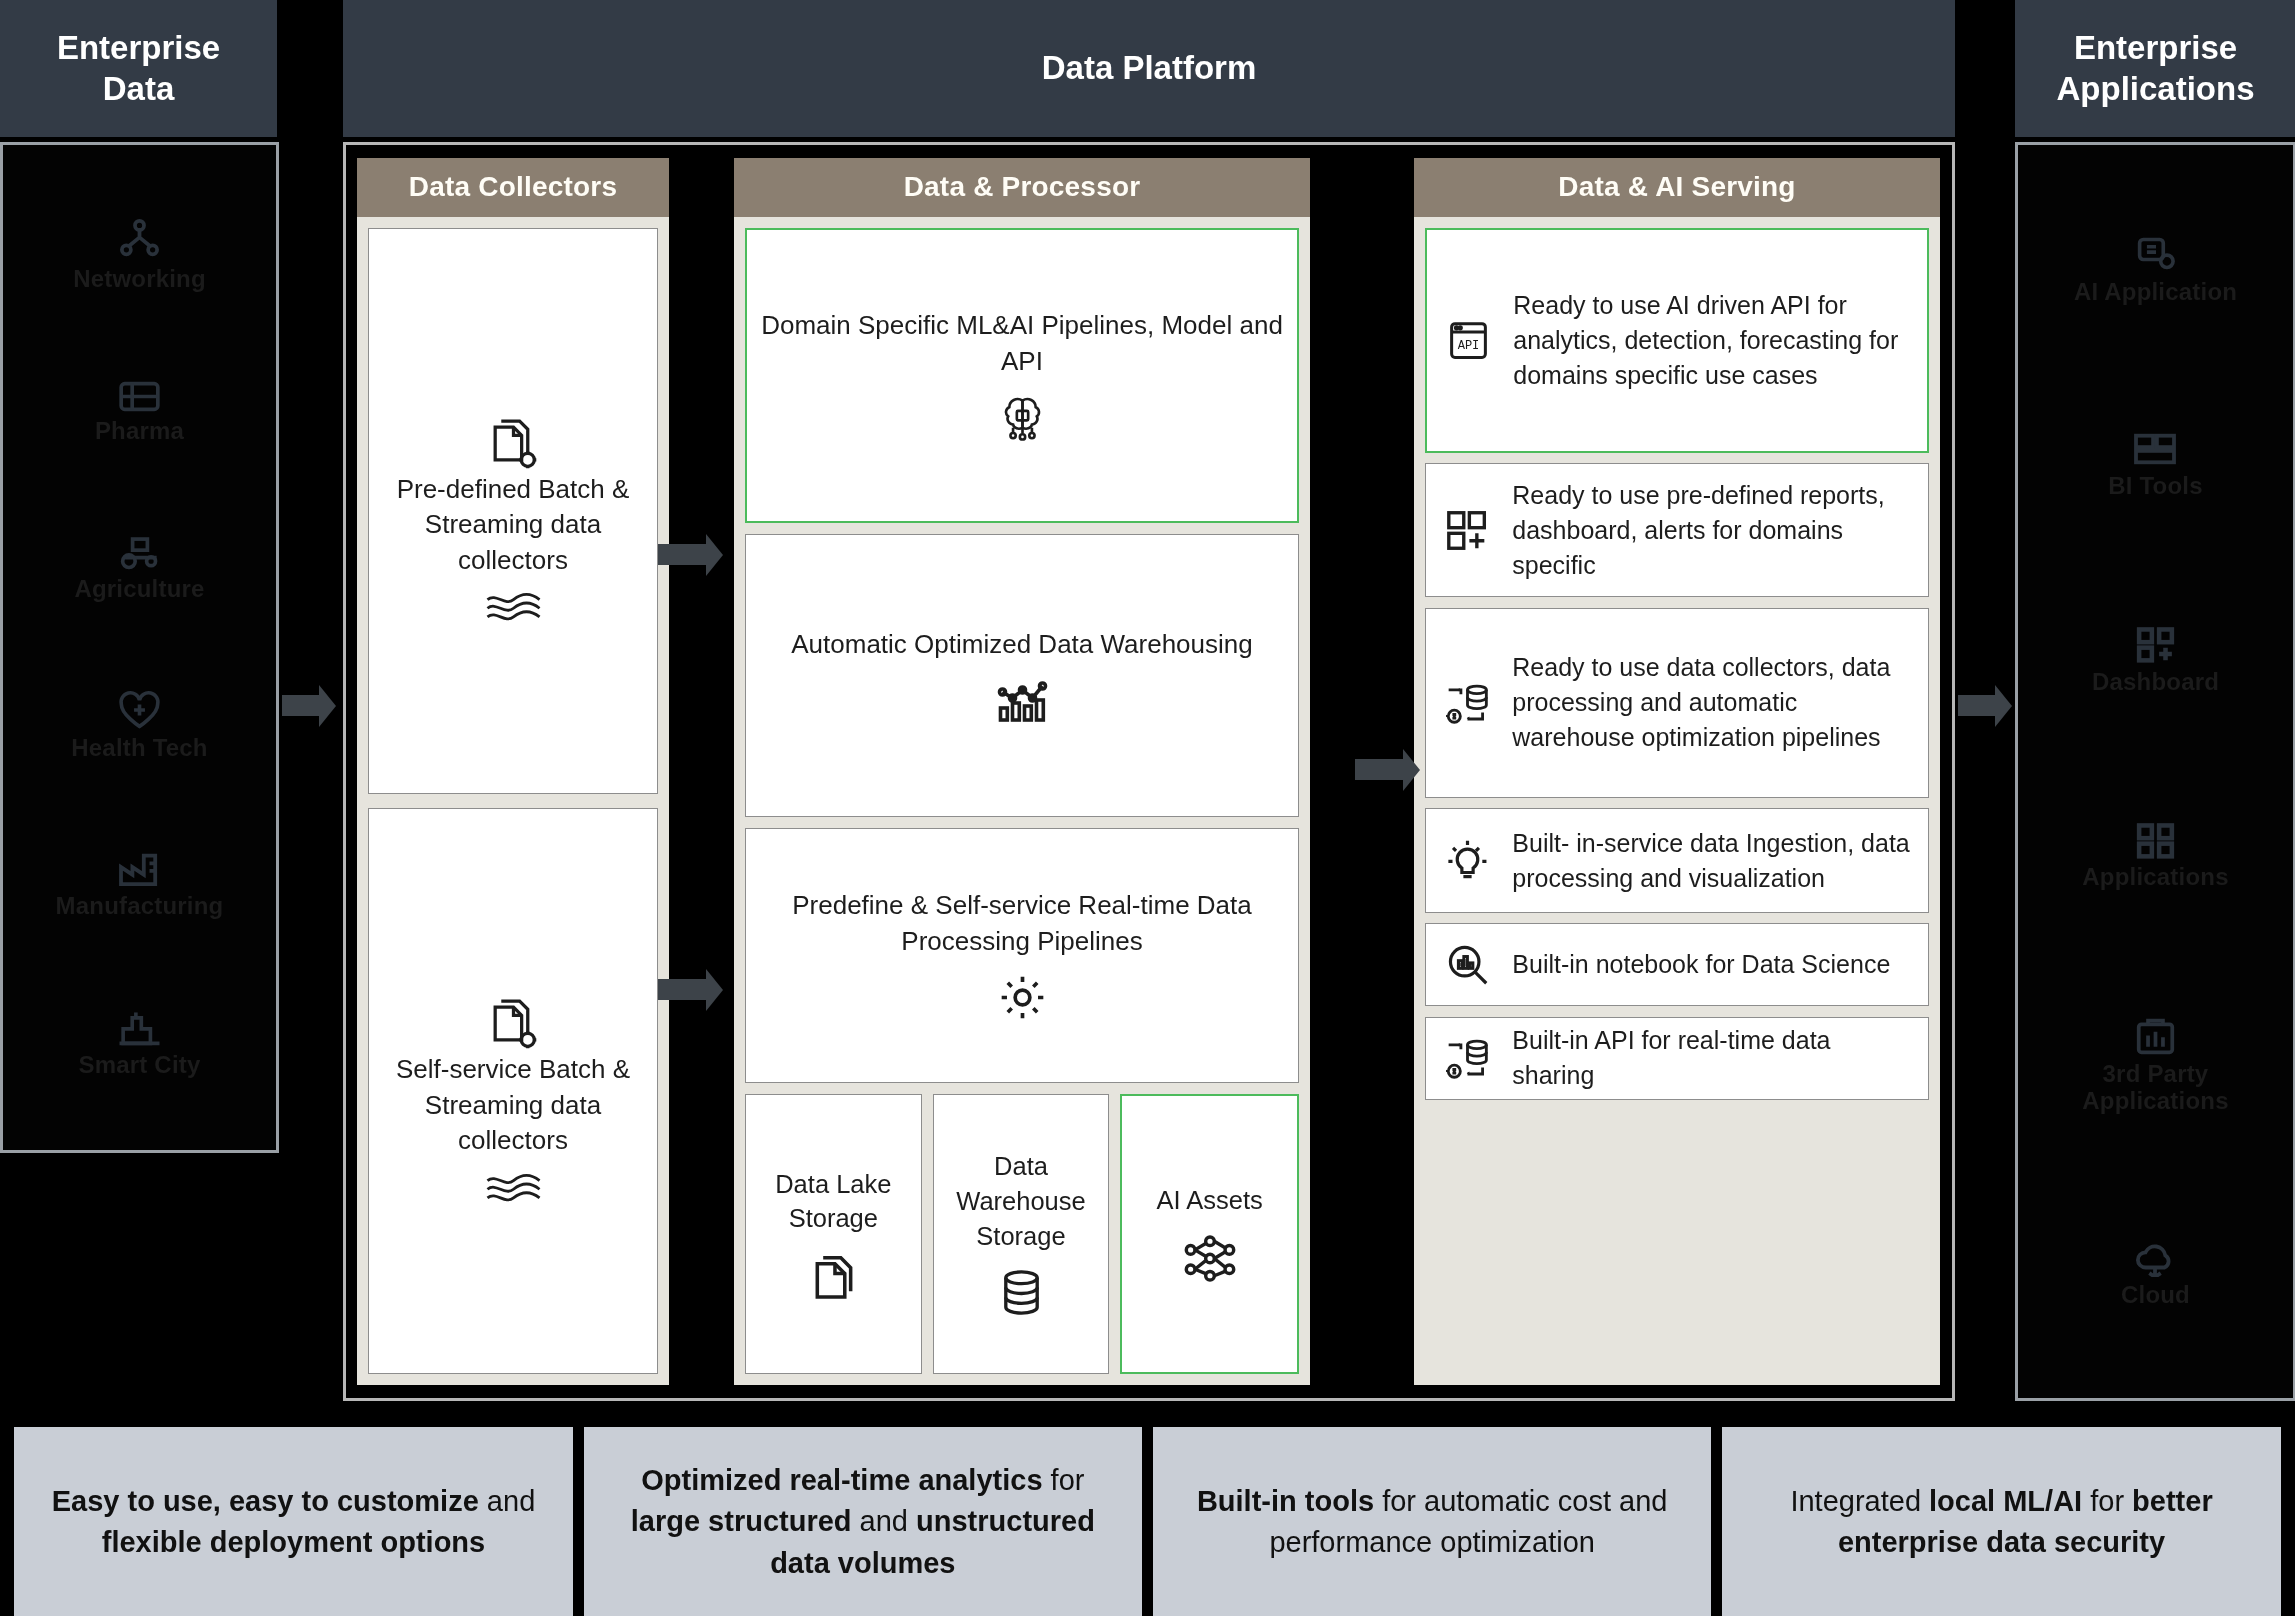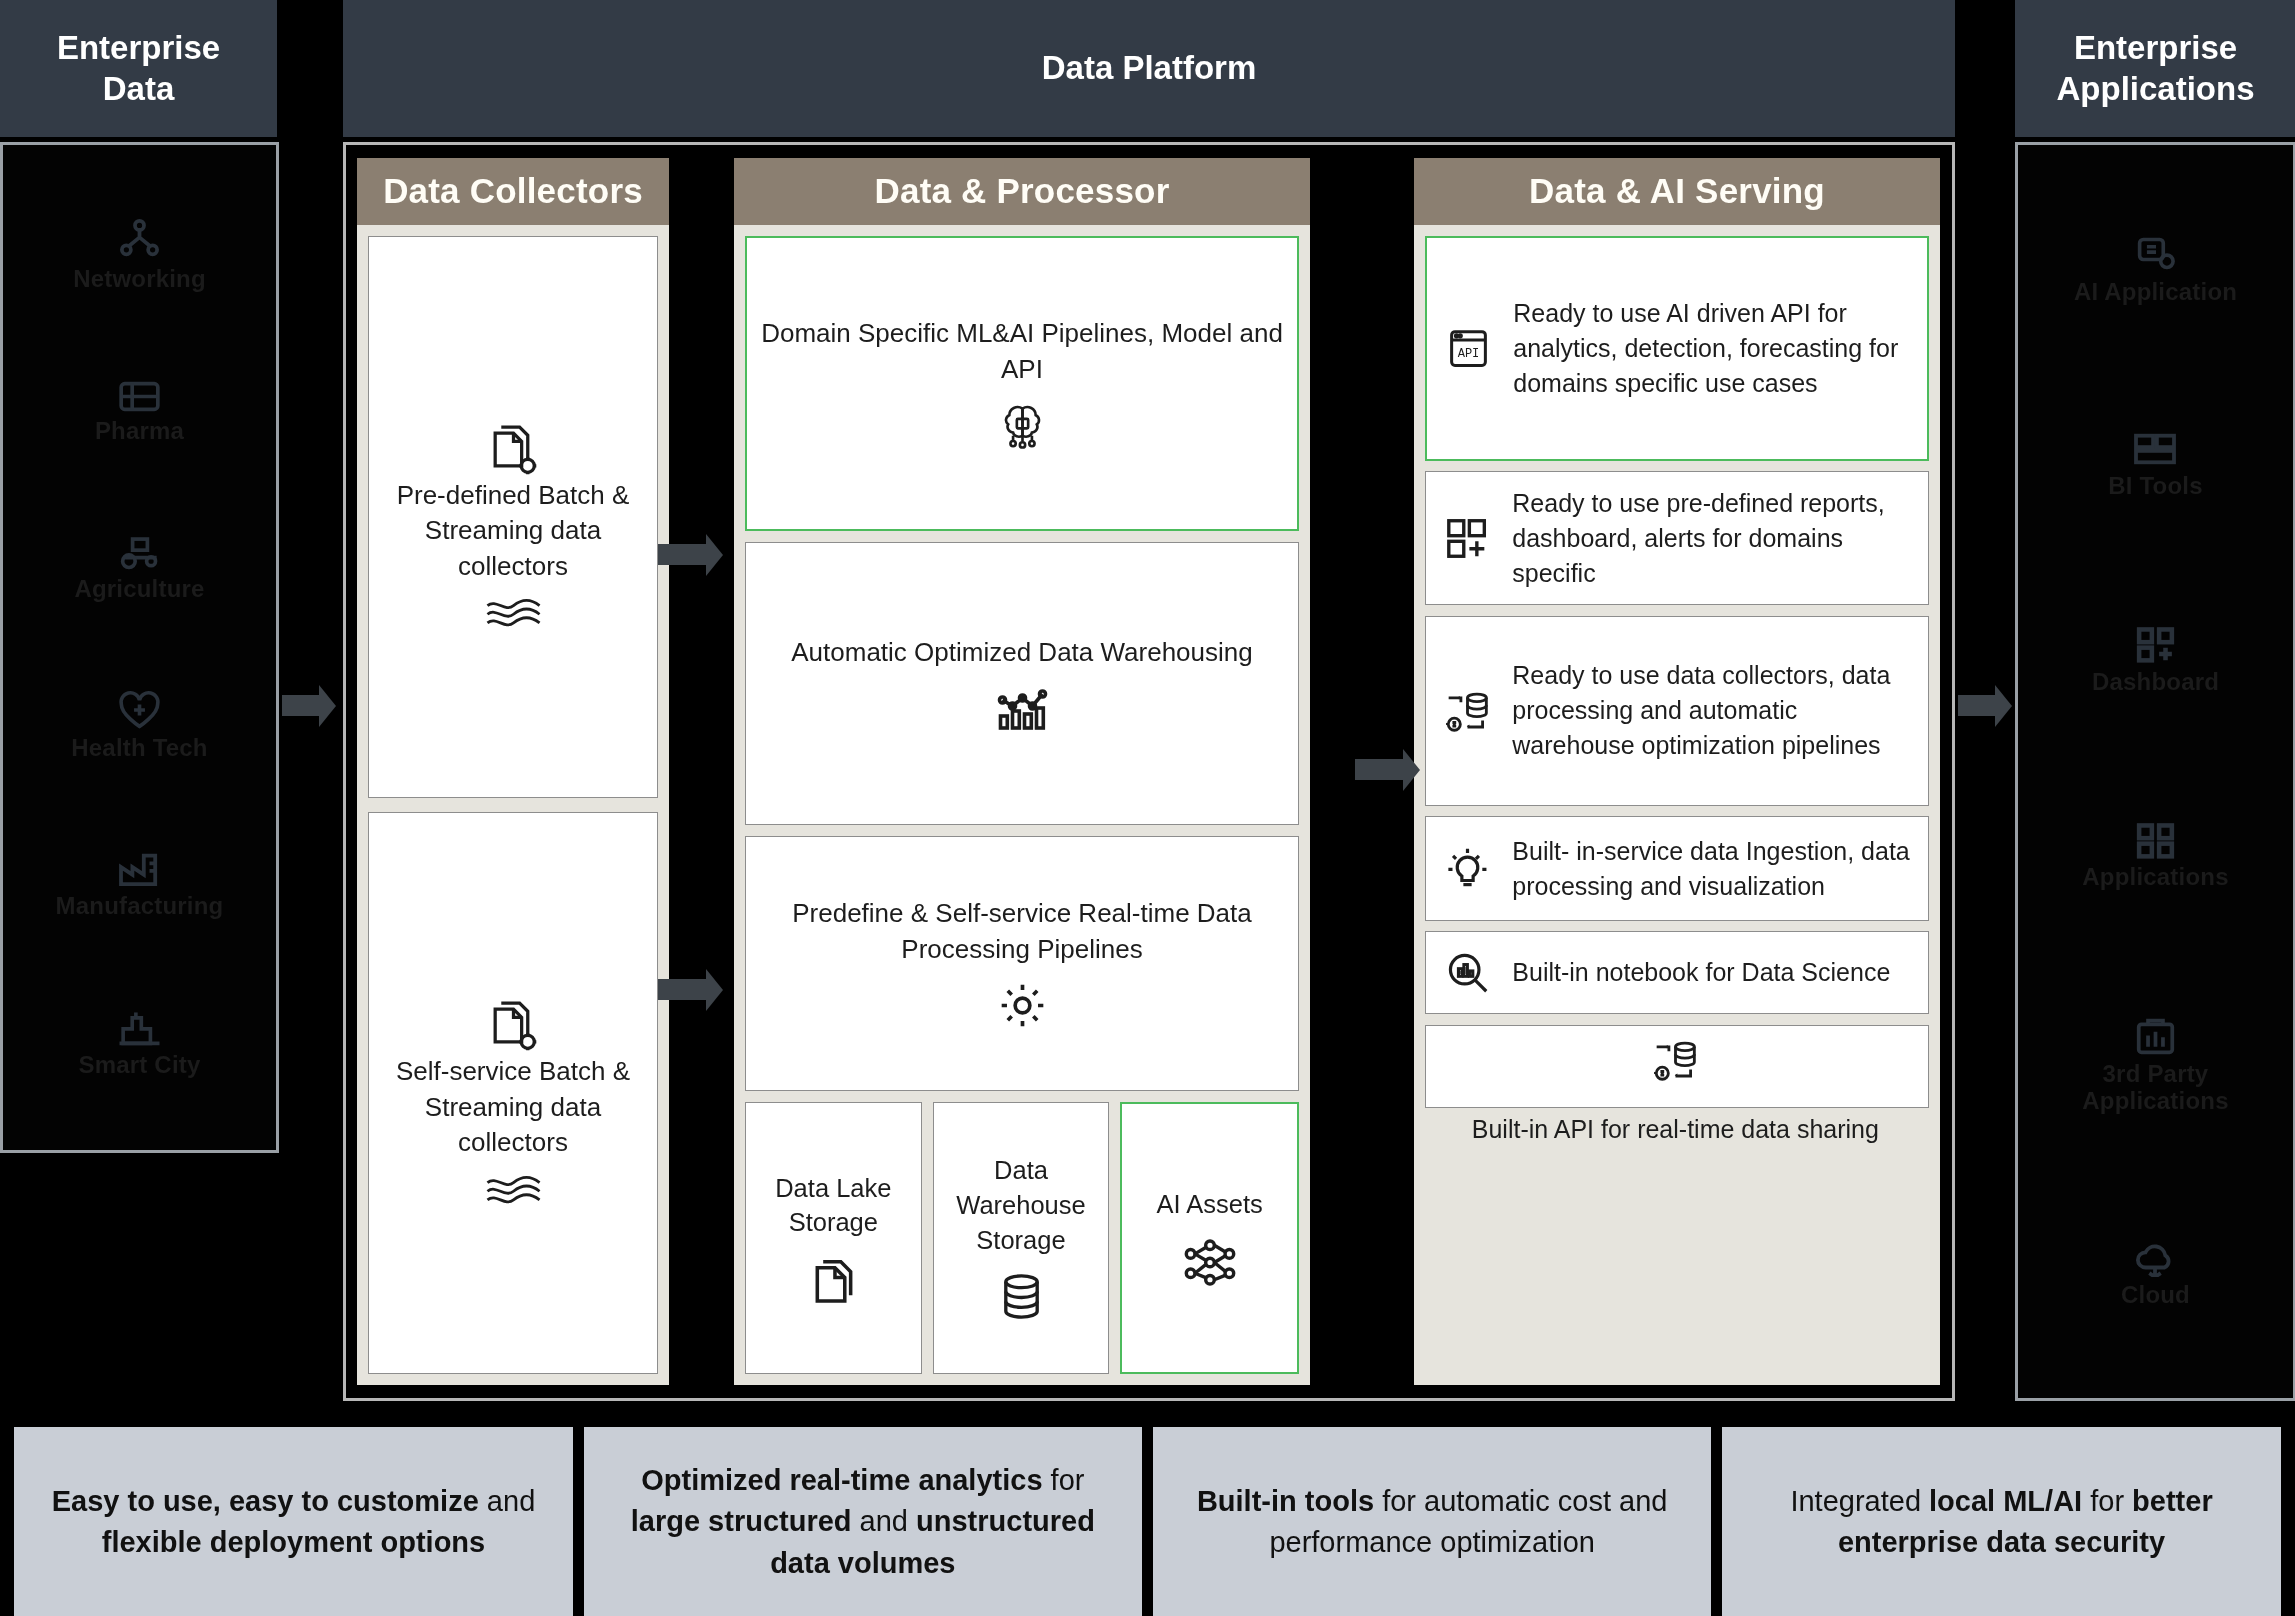--- a/index.html
+++ b/index.html
@@ -55,21 +55,21 @@
   }
 
   
   .col { position: absolute; top: 12.8px; bottom: 12.8px; display: flex; flex-direction: column; }
   #col-collectors { left: 11px;   width: 312px; }
   #col-processor  { left: 368px;  width: 576px; margin-left: 20px; }
   #col-serving    { left: 1068px; width: 526px; }
 
   .col-head {
     background: #8b7f71; color: #fffdf6;
-    font-size: 35px; font-weight: bold;
+    font-size: 28px; font-weight: bold;
     text-align: center; padding: 12.8px 3.2px 14.3px;
     letter-spacing: 0.2px;
   }
   .col-body {
     flex: 1; background: #e6e4dd;
     padding: 11px; display: flex; flex-direction: column; gap: 11px;
     min-height: 0;
   }
 
   
@@ -111,21 +111,21 @@
   .srv-card .srv-icon { flex: 0 0 61px; display: flex; justify-content: center; color: #1d1d1d; line-height: 0; }
   .srv-card .srv-icon svg { display: block; }
   .srv-card .srv-text { flex: 1; font-size: 25px; line-height: 1.40; text-align: left; }
   #col-serving .col-body { gap: 10.4px; }
   .srv-card.s0 { height: 225px; }
   .srv-card.s1 { height: 134px; }
   .srv-card.s2 { height: 134px; }
   .srv-card.s3 { height: 190px; }
   .srv-card.s4 { height: 105px; }
   .srv-card.s5 { height: 83px; }
-  .srv-card.s6 { height: 83px; flex-direction: column; }
+  .srv-card.s6 { height: 83px; }
 
   
   .arrow { position: absolute; height: 21px; background: #3d4349; }
   .arrow::after {
     content: ""; position: absolute; right: -16px; top: -10.4px;
     border-top: 21px solid transparent;
     border-bottom: 21px solid transparent;
     border-left: 17.5px solid #3d4349;
   }
 

